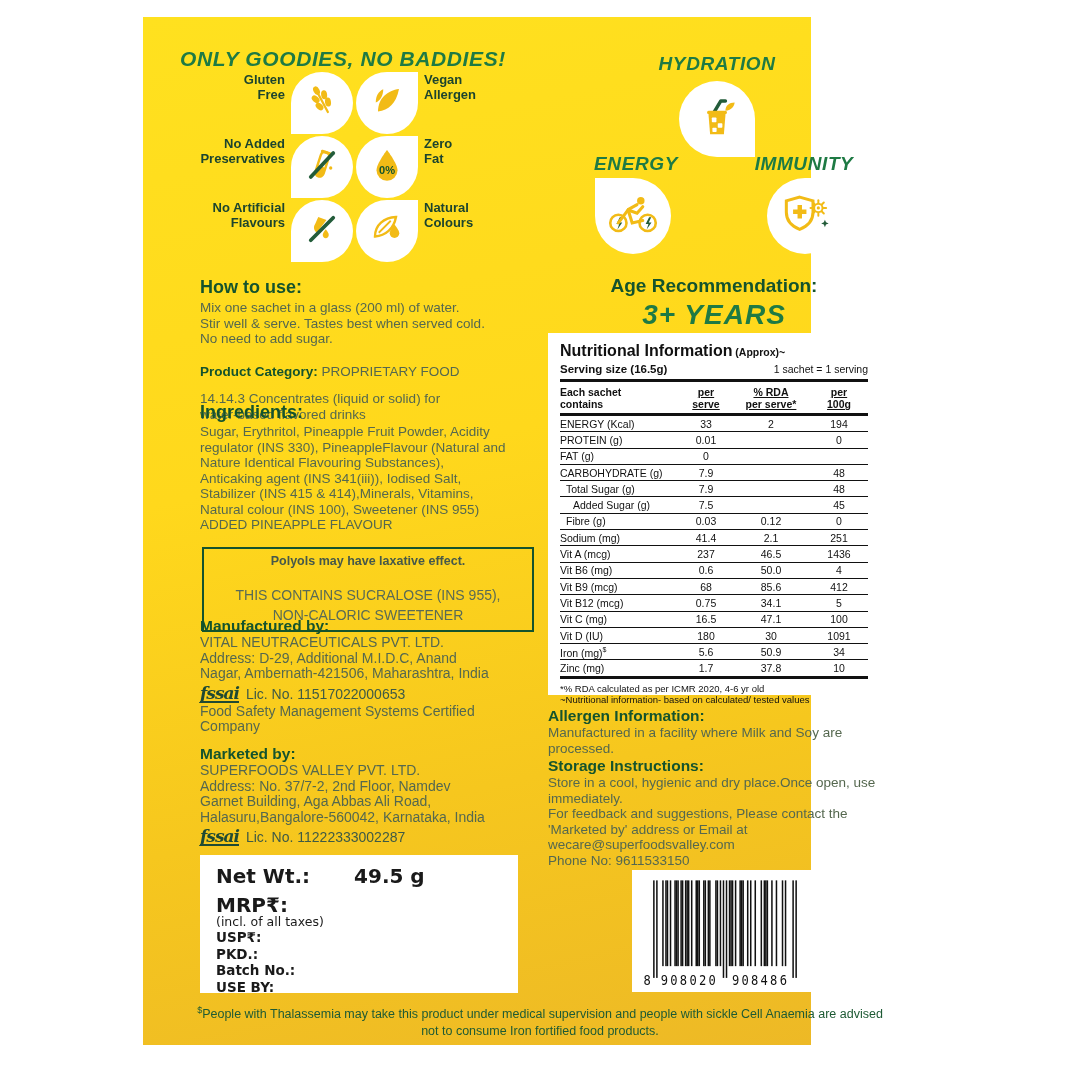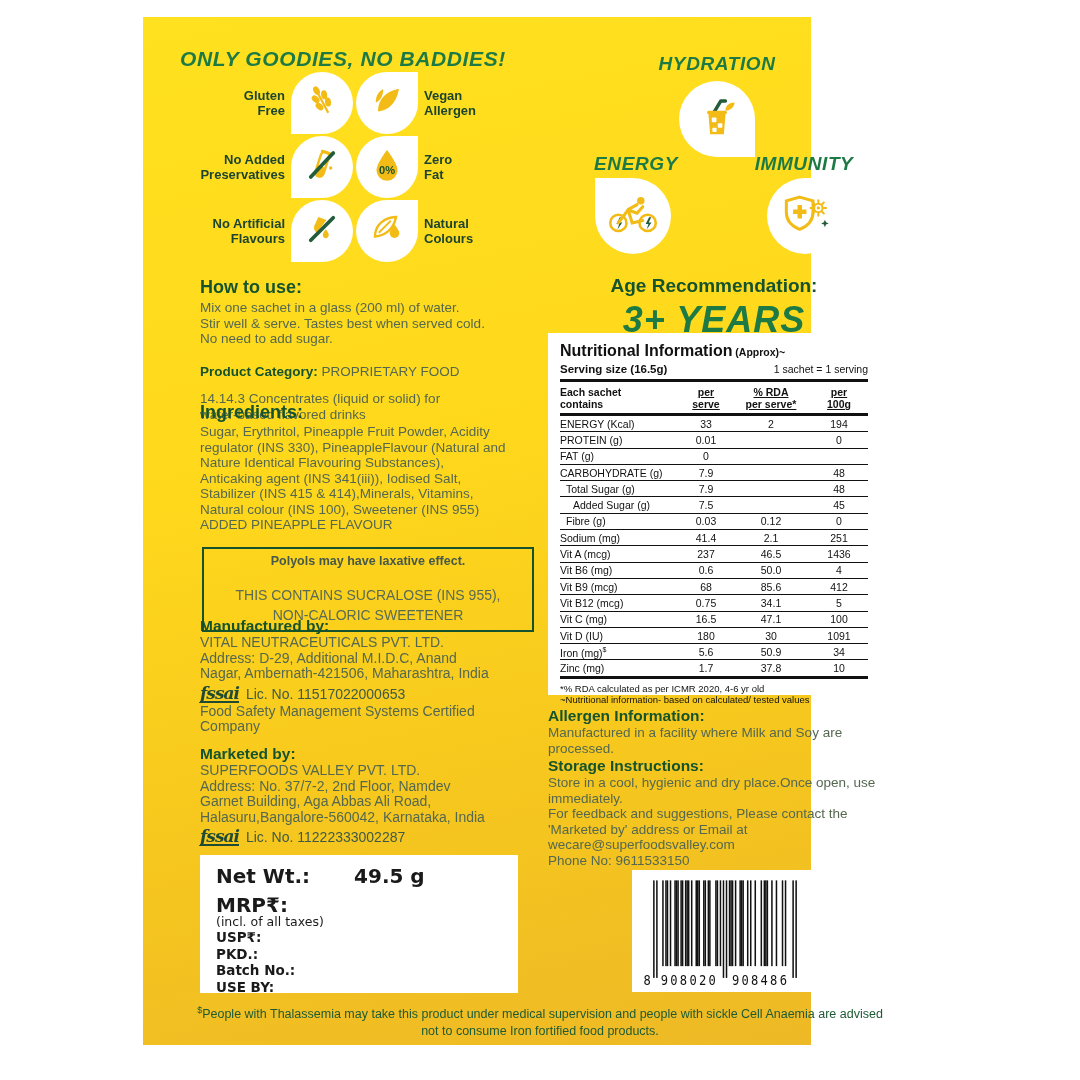--- a/index.html
+++ b/index.html
@@ -13,21 +13,21 @@
   }
   .abs{position:absolute;}
   .script{font-weight:800;font-style:italic;letter-spacing:.6px;color:#1e7a44;}
   .h-dark{color:#14532d;font-weight:bold;}
   .body-text{color:#55684f;font-size:13.5px;line-height:15.5px;white-space:pre-line;}
   .pre{white-space:pre-line;margin-top:12px;}
 
   
   .benefits-title{left:14px;top:30px;width:372px;text-align:center;font-size:21px;white-space:nowrap;}
   #benefit-rows{left:22px;top:55px;width:400px;}
-  .benefit-row{display:flex;align-items:center;height:62px;margin-bottom:2px;}
+  .benefit-row{display:flex;align-items:flex-start;height:62px;margin-bottom:2px;}
   .b-label{font-size:13px;font-weight:bold;color:#1c442e;line-height:15px;white-space:pre-line;}
   .b-label.l{width:120px;text-align:right;margin-right:6px;}
   .b-label.r{width:112px;text-align:left;margin-left:6px;}
   .badge{width:62px;height:62px;background:#fff;display:flex;align-items:center;justify-content:center;flex:0 0 auto;}
   .badge.bl{border-radius:50% 50% 50% 0;margin-right:3px;}
   .badge.br{border-radius:50% 0 50% 50%;}
 
   
   .f-title{font-size:19px;transform:translateX(-50%);white-space:nowrap;}
   .fbadge{width:76px;height:76px;background:#fff;display:flex;align-items:center;justify-content:center;}
@@ -61,21 +61,21 @@
   }
   .nw-row{display:flex;align-items:baseline;font-weight:bold;font-size:20px;}
   .nw-row .nw-value{margin-left:44px;}
   .mrp-label{font-weight:bold;font-size:20px;margin-top:7px;line-height:20px;}
   .incl{font-size:12.5px;line-height:14px;}
   .nw-small{font-weight:bold;font-size:13.5px;line-height:16.5px;}
 
   
   .age-rec{left:405px;top:258px;width:332px;text-align:center;}
   .age-rec .age-label{font-size:19px;}
-  .age-rec .age-value{font-size:36px;margin-top:2px;letter-spacing:1px;}
+  .age-rec .age-value{font-size:28px;margin-top:2px;letter-spacing:1px;}
 
   
   .nut-panel{
     left:405px;top:316px;width:332px;height:362px;background:#fff;color:#111;
     box-sizing:border-box;padding:9px 12px 6px;
   }
   .nut-title{font-size:16px;font-weight:bold;}
   .nut-title .suffix{font-size:10.5px;}
   .nut-serving{display:flex;justify-content:space-between;align-items:baseline;margin-top:3px;}
   .nut-serving .ss{font-size:11.5px;font-weight:bold;}

